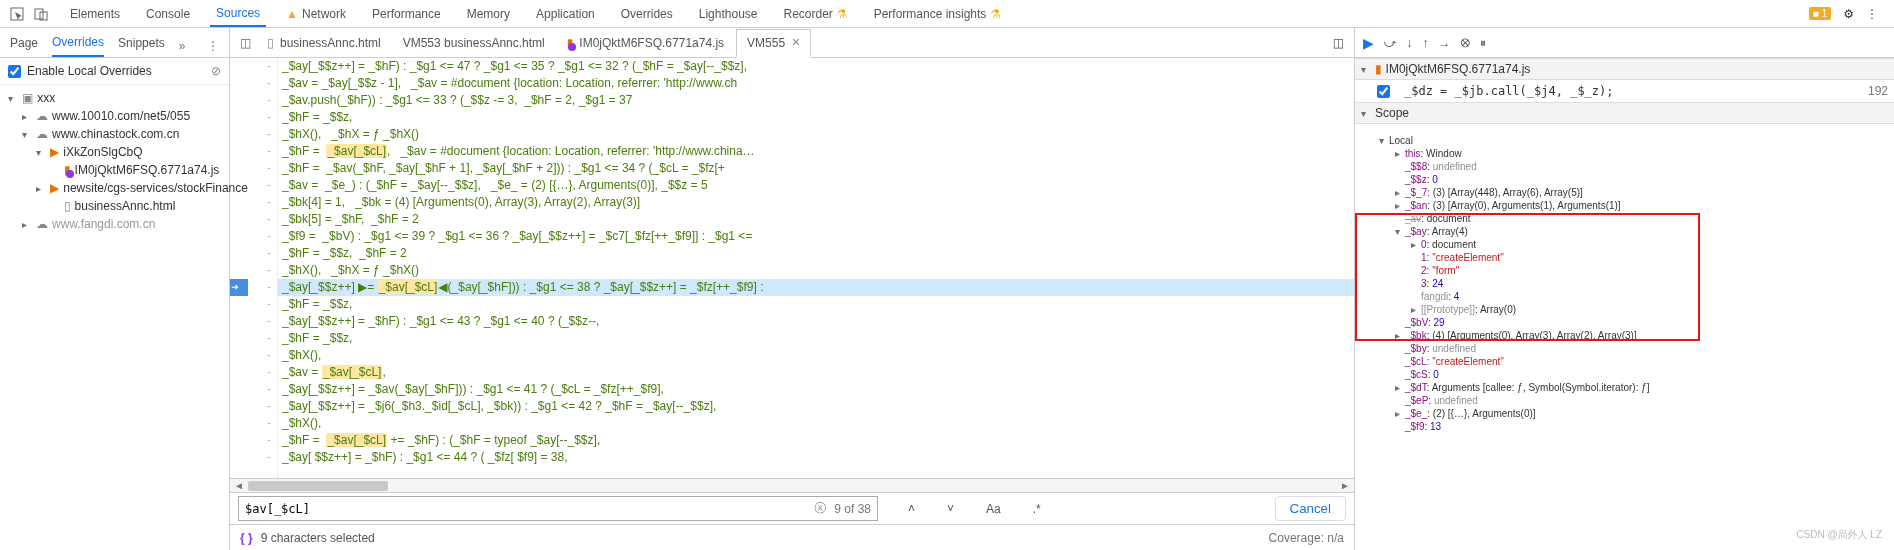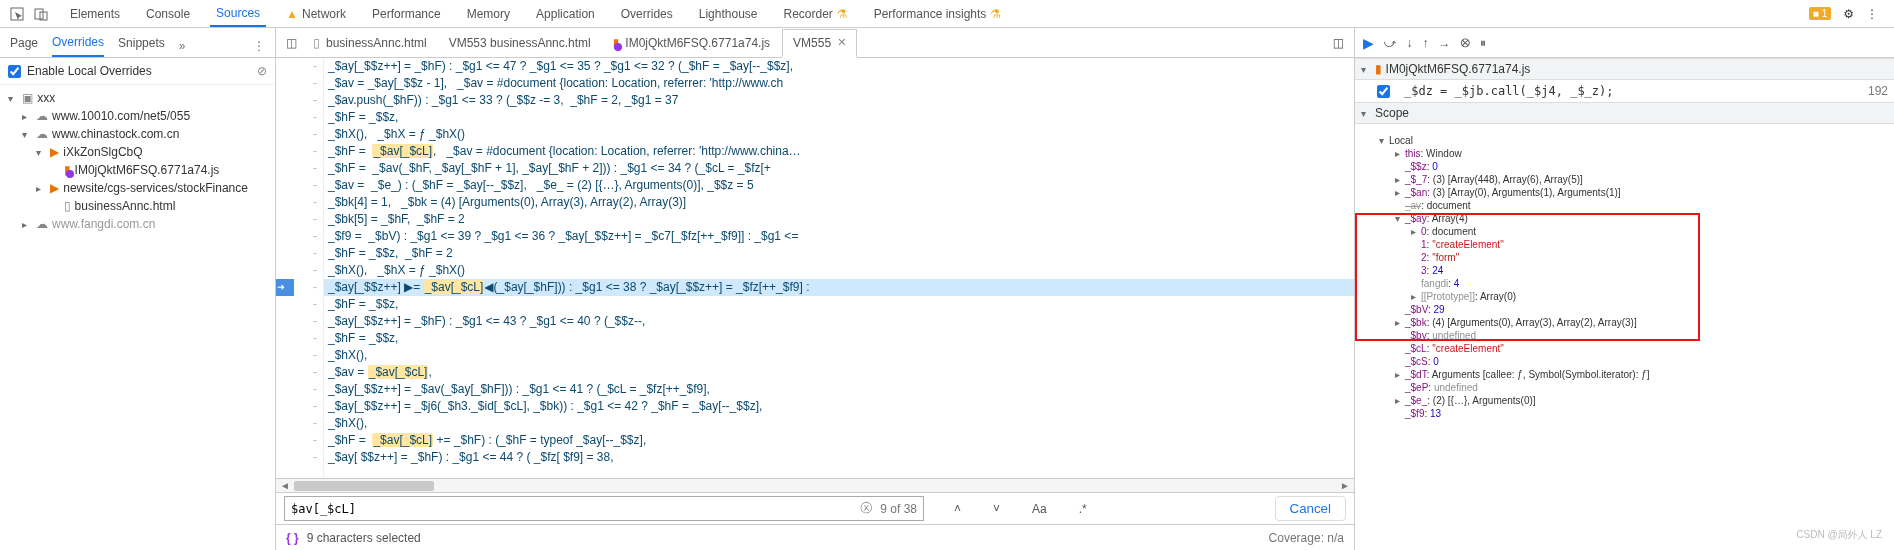--- a/index.html
+++ b/index.html
@@ -10,21 +10,21 @@
 .maintabs { display:flex; gap:14px; padding-left:10px; height:100%; align-items:center; }
 .maintab { padding:0 6px; height:100%; display:flex; align-items:center; color:#555; cursor:pointer; gap:4px; }
 .maintab.active { color:#1a73e8; border-bottom:2px solid #1a73e8; }
 .topright { margin-left:auto; display:flex; align-items:center; gap:12px; padding-right:10px; }
 .warnbadge { background:#f2ab26; color:#fff; font-size:10px; padding:1px 4px; border-radius:2px; }
 .triwarn { color:#f2ab26; font-size:12px; }
 
 .body3 { display:flex; height:calc(100% - 28px); }
 
 
-.leftpanel { width:276px; border-right:1px solid #ccc; display:flex; flex-direction:column; }
+.leftpanel { width:230px; border-right:1px solid #ccc; display:flex; flex-direction:column; }
 .subtabs { display:flex; gap:14px; padding:6px 10px 0 10px; border-bottom:1px solid #ccc; align-items:center; height:30px; }
 .subtab { color:#555; padding-bottom:6px; cursor:pointer; }
 .subtab.active { color:#1a73e8; border-bottom:2px solid #1a73e8; }
 .chev2 { color:#777; }
 .localrow { display:flex; align-items:center; padding:6px 8px; gap:6px; border-bottom:1px solid #eee; }
 .localrow input[type=checkbox]{ accent-color:#1a73e8; }
 .blockicon { margin-left:auto; color:#888; }
 .tree { padding:4px 0; font-size:12px; }
 .treerow { display:flex; align-items:center; gap:4px; padding:2px 4px 2px 8px; cursor:pointer; white-space:nowrap; }
 .indent1{padding-left:22px}.indent2{padding-left:36px}.indent3{padding-left:50px}
@@ -44,21 +44,21 @@
 .nav2 { padding:2px 4px; color:#666; }
 .ftab { display:flex; align-items:center; gap:6px; padding:0 10px; height:100%; cursor:pointer; color:#555; }
 .ftab.active { background:#fff; border-top:1px solid #ccc; border-left:1px solid #ccc; border-right:1px solid #ccc; border-bottom:2px solid #fff; margin-bottom:-1px; }
 .ftab .x { color:#888; font-size:11px; }
 .ftoolr { margin-left:auto; display:flex; gap:8px; padding-right:4px; color:#555; }
 
 .editor { flex:1; display:flex; overflow:hidden; font-family:Consolas,Menlo,monospace; font-size:12px; line-height:17px; }
 .gutter { width:30px; background:#fff; border-right:1px solid #eee; color:#bbb; text-align:right; padding-right:6px; }
 .gline { height:17px; }
 .bpcol { width:18px; }
-.codecol { flex:1; overflow-x:auto; white-space:pre; color:#0c4a6e; position:relative; }
+.codecol { flex:1; overflow-x:auto; white-space:pre; color:#4d7c0f; position:relative; }
 .cline { height:17px; padding-left:4px; white-space:pre; }
 .hl-tok { background:#ffe7a3; border-radius:2px; padding:0 1px; }
 .hl-line { background:#cfe8fc; }
 
 .hscroll { height:14px; border-top:1px solid #ccc; background:#f5f5f5; position:relative; }
 .hscroll .thumb { position:absolute; left:18px; top:2px; height:10px; width:140px; background:#c8c8c8; border-radius:2px; }
 .hscroll .arr { position:absolute; top:1px; color:#777; font-size:10px; }
 
 .searchbar { display:flex; align-items:center; border-top:1px solid #ccc; padding:4px 8px; gap:28px; height:32px; }
 .sinput { flex:0 0 640px; border:1px solid #aaa; padding:3px 6px; font-family:Consolas,monospace; font-size:12px; display:flex; align-items:center; }
@@ -341,20 +341,21 @@
       <span class="bcount">192</span>
     </div>
     <div class="sechead">
       <span class="tri open"></span>
       <span>Scope</span>
     </div>
     <div class="scopewrap">
       <div class="scopetree" id="scopetree">
         <div class="srow si1"><span class="tri open"></span><span>Local</span></div>
       <div class="srow si2"><span class="tri"></span><span class="pname">this</span><span class="pval">: Window</span></div>
+          <div class="srow si2"><span style="display:inline-block;width:10px"></span><span class="pname">_$$8</span><span class="pval">: </span><span class="pgrey">undefined</span></div>
           <div class="srow si2"><span style="display:inline-block;width:10px"></span><span class="pname">_$$z</span><span class="pval">: </span><span class="pnum">0</span></div>
           <div class="srow si2"><span class="tri"></span><span class="pname">_$_7</span><span class="pval">: (3) [Array(448), Array(6), Array(5)]</span></div>
           <div class="srow si2"><span class="tri"></span><span class="pname">_$an</span><span class="pval">: (3) [Array(0), Arguments(1), Arguments(1)]</span></div>
           <div class="srow si2"><span style="display:inline-block;width:10px"></span><span class="pstrike">_av</span><span class="pval">: document</span></div>
           <div class="srow si2"><span class="tri open"></span><span class="pname">_$ay</span><span class="pval">: Array(4)</span></div>
           <div class="srow si3"><span class="tri"></span><span class="pname">0</span><span class="pval">: document</span></div>
           <div class="srow si3"><span style="display:inline-block;width:10px"></span><span class="pname">1</span><span class="pval">: </span><span class="pstr">"createElement"</span></div>
           <div class="srow si3"><span style="display:inline-block;width:10px"></span><span class="pname">2</span><span class="pval">: </span><span class="pstr">"form"</span></div>
           <div class="srow si3"><span style="display:inline-block;width:10px"></span><span class="pname">3</span><span class="pval">: </span><span class="pnum">24</span></div>
           <div class="srow si3"><span style="display:inline-block;width:10px"></span><span class="pgrey">fangdi</span><span class="pval">: </span><span class="pnum">4</span></div>

